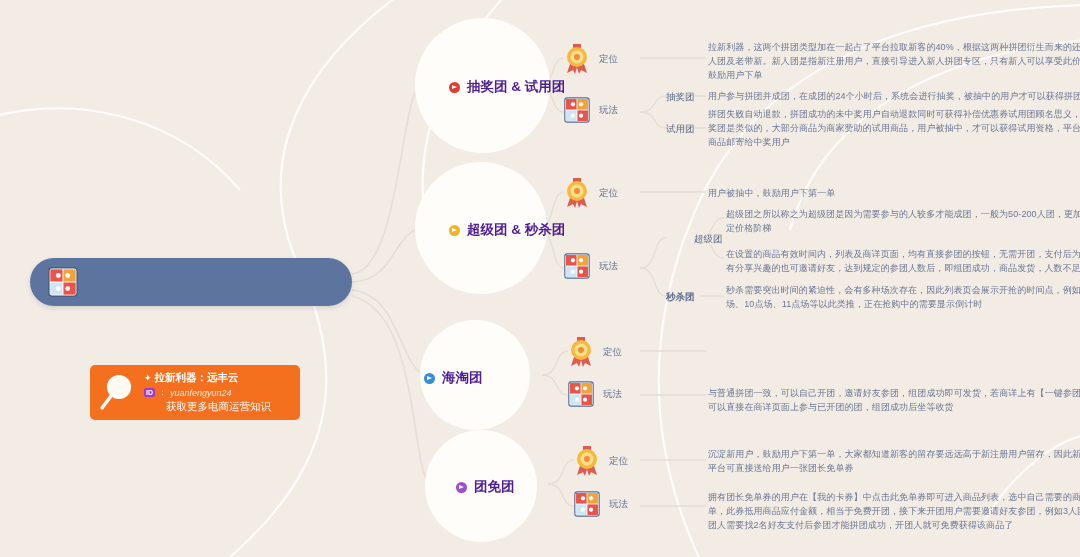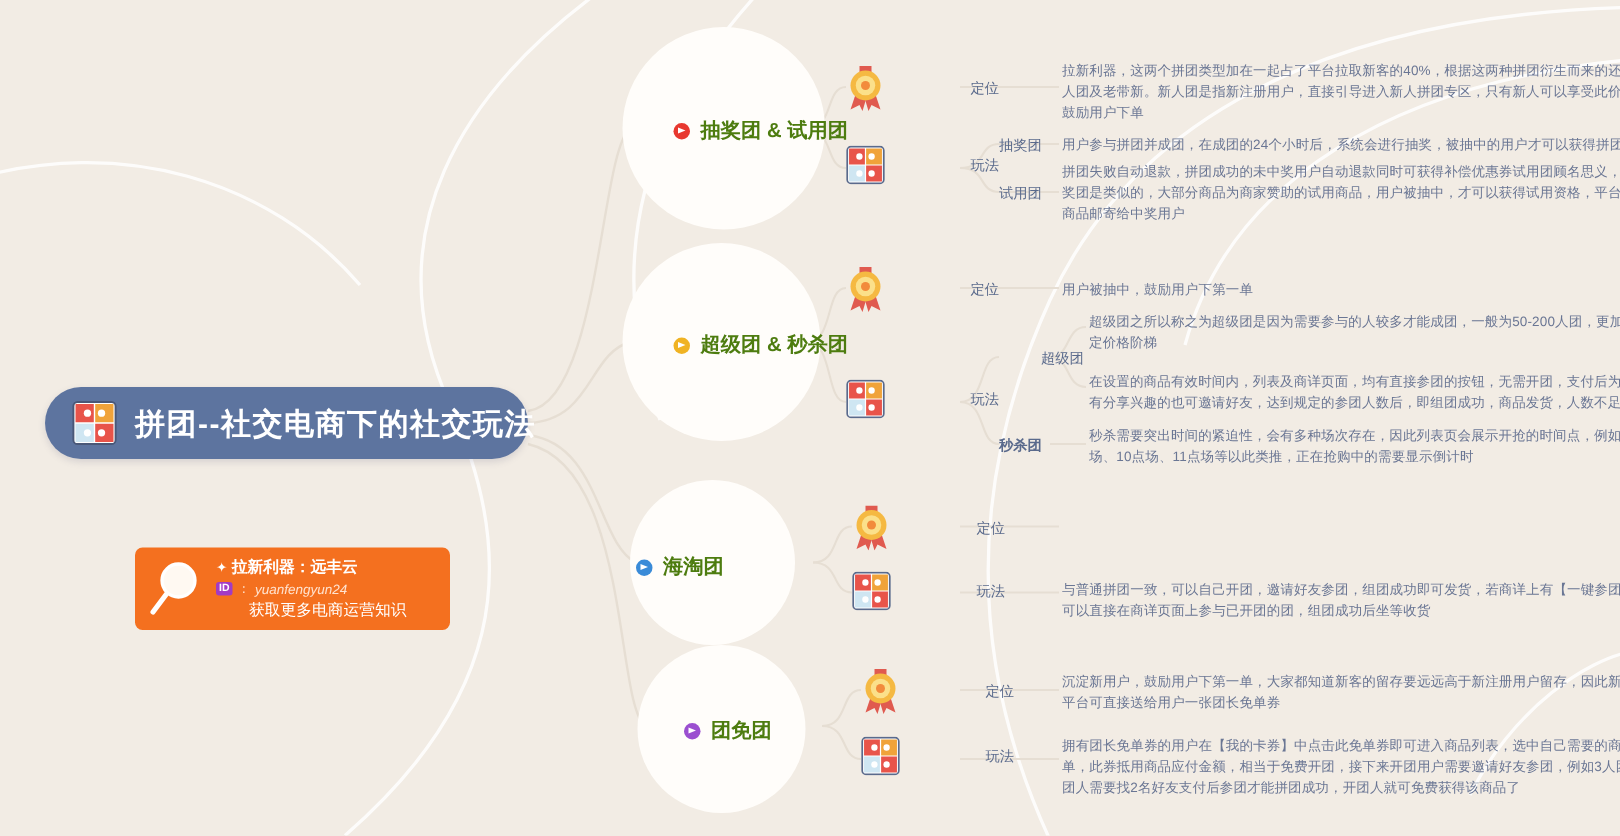--- a/index.html
+++ b/index.html
@@ -49,31 +49,31 @@
   .id-val{color:#ffe2cf;font-size:9px;font-style:italic;}
   .star{color:#fff;font-size:9px;}
 
   
   .circle{
     position:absolute;border-radius:50%;
     background:#fffdfa;
   }
   .circle-label{
     position:absolute;display:flex;align-items:center;gap:7px;
-    white-space:nowrap;font-size:13.5px;color:#4d7c0f;font-weight:bold;
+    white-space:nowrap;font-size:13.5px;color:#4c1d95;font-weight:bold;
   }
   .dot{width:11px;height:11px;border-radius:50%;flex:0 0 11px;position:relative;}
   .dot::after{
     content:"";position:absolute;left:3px;top:3px;width:0;height:0;
     border-left:5px solid #fff;border-top:2.5px solid transparent;border-bottom:2.5px solid transparent;
   }
 
   
   .mid{position:absolute;display:flex;align-items:center;gap:9px;}
-  .mid-label{font-size:9.5px;color:#5a6a8c;white-space:nowrap;margin-left:48px;}
+  .mid-label{font-size:9.5px;color:#5a6a8c;white-space:nowrap;}
 
   
   .leaf-label{
     position:absolute;font-size:9.5px;color:#5a6a8c;white-space:nowrap;text-align:center;
   }
   .leaf-text{
     position:absolute;font-size:9px;color:#6a7694;line-height:1.55;
     letter-spacing:.1px;
   }
   .leaf-text.w1{width:400px;}
@@ -147,21 +147,20 @@
       <rect x="1" y="1" width="30" height="30" rx="3" fill="#ffffff" stroke="#4a5878" stroke-width="1.4"></rect>
       <path d="M2.5 2.5h13v13h-13z" fill="#e8544a"></path>
       <path d="M16.5 2.5h13v13h-13z" fill="#f0a33a"></path>
       <path d="M2.5 16.5h13v13h-13z" fill="#cfe6f2"></path>
       <path d="M16.5 16.5h13v13h-13z" fill="#e8544a"></path>
       <circle cx="11" cy="9" r="2.6" fill="#fff"></circle>
       <circle cx="21" cy="9" r="2.6" fill="#fff"></circle>
       <circle cx="11" cy="23" r="2.6" fill="#fff"></circle>
       <circle cx="21" cy="23" r="2.6" fill="#fff"></circle>
     </svg>
-    <span class="root-title">拼团--社交电商下的社交玩法</span>
   </div>
 
   <div class="promo">
     <svg width="40" height="42" viewBox="0 0 40 42" xmlns="http://www.w3.org/2000/svg">
       <circle cx="21" cy="15" r="11" fill="#fff9f2" stroke="#ffffff" stroke-width="2.2"></circle>
       <line x1="13" y1="24" x2="4" y2="36" stroke="#ffffff" stroke-width="3.4" stroke-linecap="round"></line>
     </svg>
     <div class="promo-lines">
       <div class="promo-l1">
         <span class="star">✦</span>

